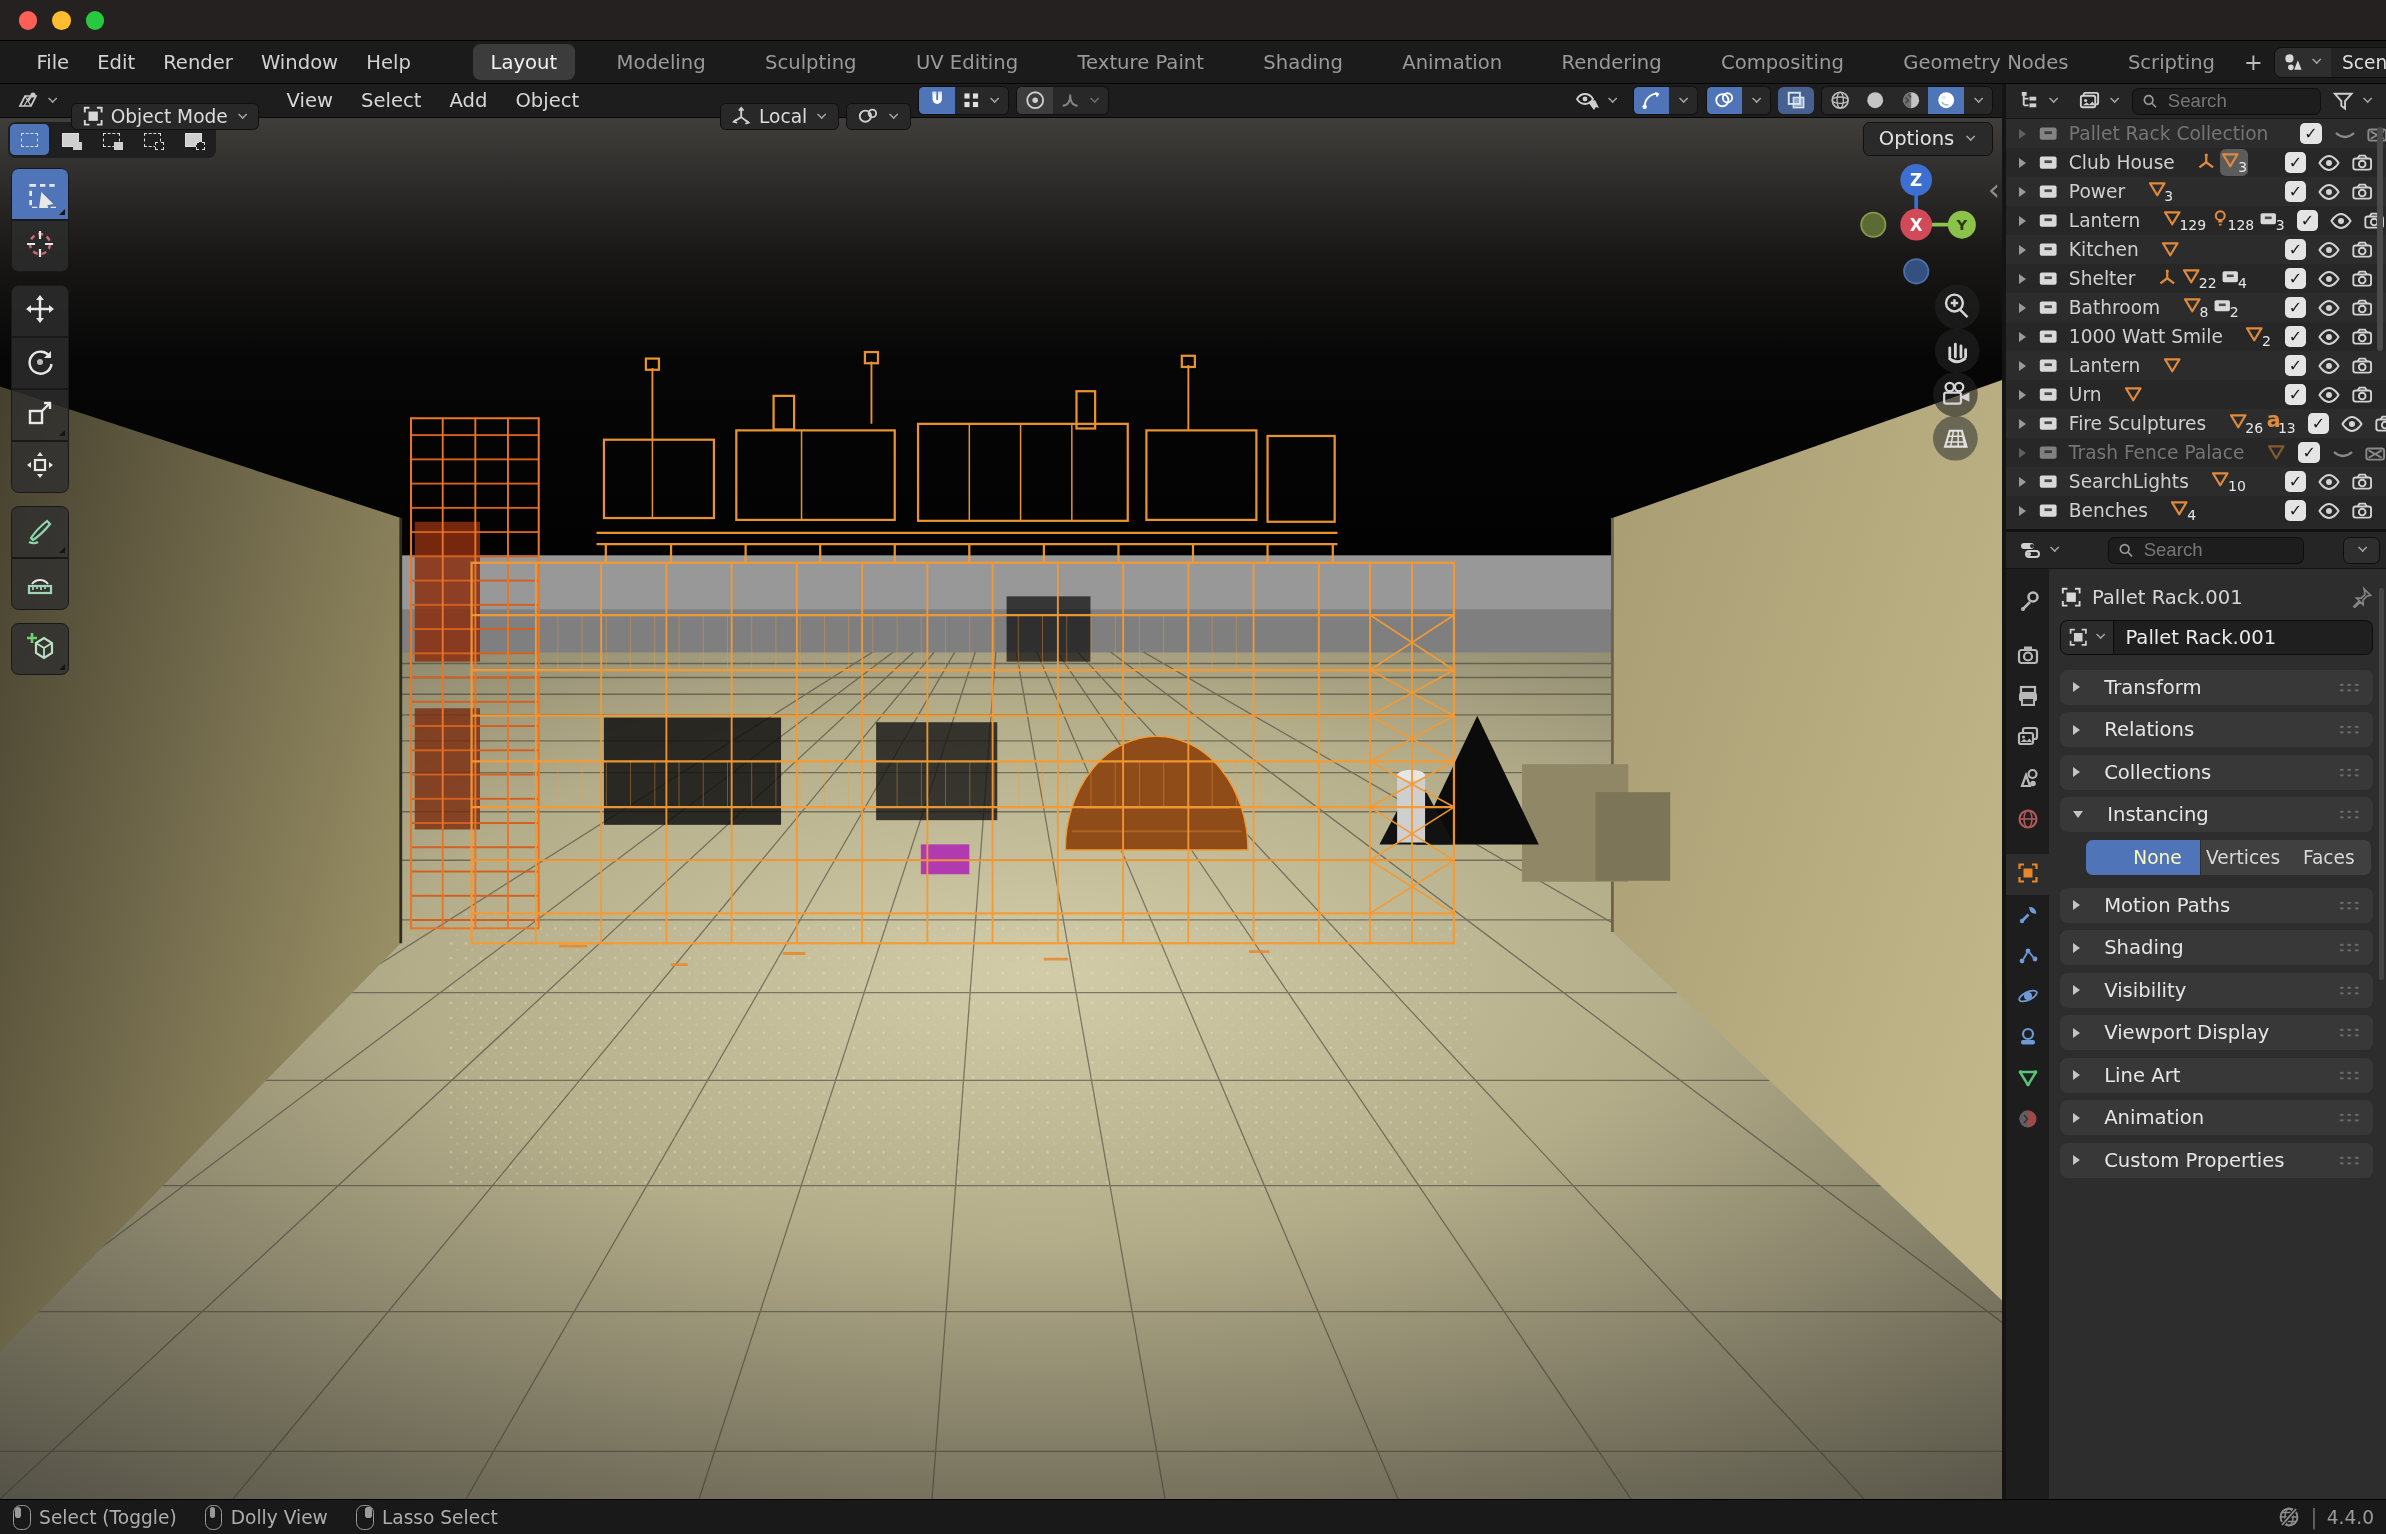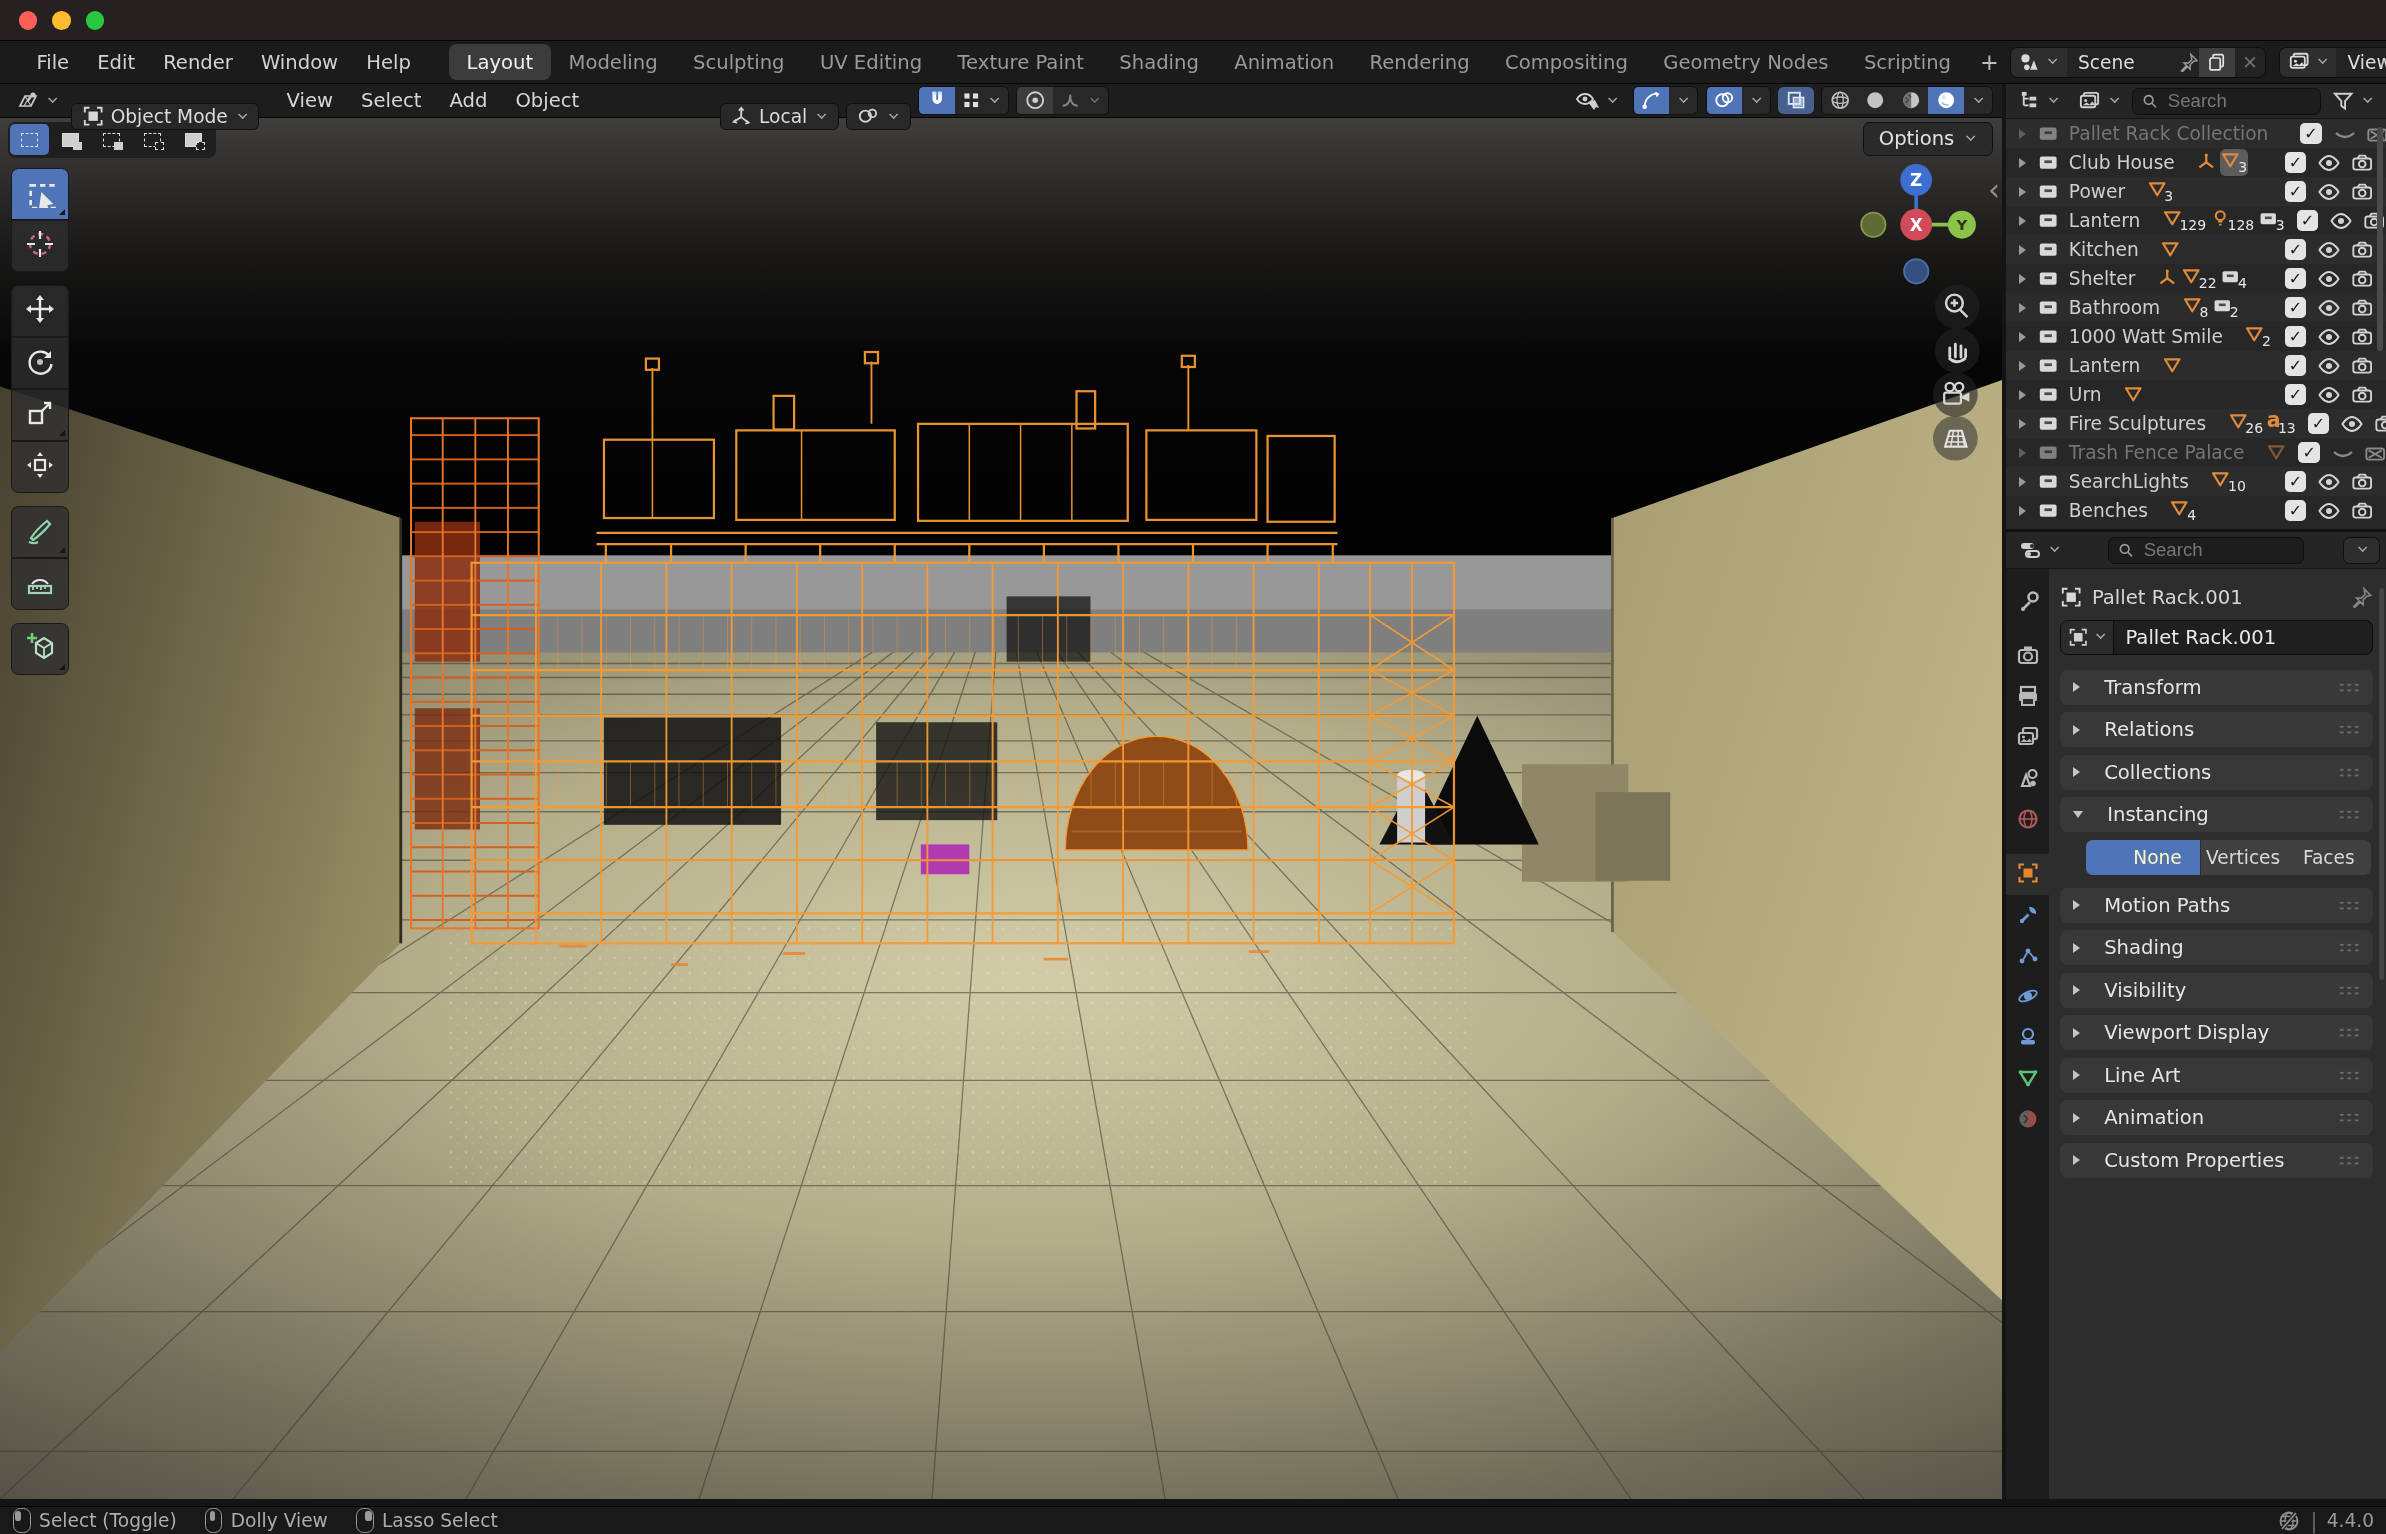--- a/index.html
+++ b/index.html
@@ -18,21 +18,21 @@
   .doc::after{content:'';position:absolute;left:3.7px;top:6.5px;width:11.2px;height:11.2px;border-radius:50%;
     background:radial-gradient(circle at 35% 35%,#f5a623,#b35c12);}
 
   
   .topbar{position:absolute;left:0;top:41px;width:2387px;height:43px;background:#1b1b1b;
     display:flex;align-items:center;padding:0 11.2px;border-bottom:0.9px solid #060606;}
   .blender-logo{width:32px;height:28px;margin:0 5.6px;}
   .menubar{display:flex;align-items:center;}
   .menu-item{padding:4.7px 14px;font-size:19.6px;color:#d2d2d2;border-radius:5.6px;cursor:default;}
   .workspaces{display:flex;align-items:center;margin-left:24px;}
-  .ws-tab{padding:6.5px 17.7px;font-size:19.6px;color:#9a9a9a;border-radius:7.5px;cursor:default;white-space:nowrap;}
+  .ws-tab{padding:6.5px 17.7px;font-size:19.6px;color:#9a9a9a;border-radius:7.5px;cursor:default;white-space:nowrap;margin-left:24px;}
   .ws-tab.active{background:#3c3c3c;color:#f0f0f0;}
   .ws-add{padding:3.7px 11.2px;font-size:22.4px;color:#bcbcbc;}
   .top-right{margin-left:auto;display:flex;align-items:center;gap:13px;}
   .id-widget{display:flex;align-items:center;height:31px;background:#232323;border:0.9px solid #0e0e0e;
     border-radius:7.5px;overflow:hidden;}
   .idw-seg{display:flex;align-items:center;gap:3.7px;padding:0 7.5px;height:100%;}
   .idw-seg.btnish{background:#2e2e2e;}
   .idw-seg.lit{background:#3f3f3f;}
   .idw-name{font-size:18.6px;color:#dedede;padding:0 11.2px;min-width:112px;}
   .chv{width:9.3px;height:9.3px;border-right:2.2px solid #a8a8a8;border-bottom:2.2px solid #a8a8a8;
@@ -145,21 +145,21 @@
   .pc-d{border-top:7.5px solid #c4c4c4;border-left:5.6px solid transparent;border-right:5.6px solid transparent;width:0;height:0;}
   .grip{margin-left:auto;width:22.4px;height:11.2px;opacity:.55;
     background-image:radial-gradient(#9a9a9a 1.5px,transparent 1.7px);background-size:7.5px 5.6px;}
   .segmented{display:flex;gap:0.9px;background:#2d2d2d;border-radius:6.5px;overflow:hidden;height:35px;
     margin:1.9px 1.9px 13px 26px;}
   .seg{flex:1;display:flex;align-items:center;justify-content:center;background:#404040;color:#d8d8d8;font-size:18.6px;}
   .seg.active{background:#4f74b8;color:#fef9c3;padding-left:29px;}
   .p-scroll{position:absolute;right:1.9px;top:56px;width:5.6px;height:392px;background:#444;border-radius:2.8px;}
 
   
-  .statusbar{position:absolute;left:0;bottom:0;width:2387px;height:28px;background:#191919;
+  .statusbar{position:absolute;left:0;bottom:0;width:2387px;height:35px;background:#191919;
     border-top:0.9px solid #000;display:flex;align-items:center;padding:0 13px;gap:28px;font-size:18.6px;color:#adadad;}
   .hint{display:flex;align-items:center;gap:8.4px;}
   .mouse{width:17.7px;height:25px;border:1.9px solid #9a9a9a;border-radius:7.5px;position:relative;display:inline-block;flex:none;}
   .mouse i{position:absolute;background:#9a9a9a;width:6.5px;height:10.3px;border-radius:2.8px;top:1.9px;}
   .mouse.left i{left:0.9px;}
   .mouse.middle i{left:4.2px;width:5.6px;}
   .mouse.right i{right:0.9px;}
   .sb-right{margin-left:auto;display:flex;align-items:center;gap:9.3px;color:#9a9a9a;}
   .sb-sep{color:#6a6a6a;font-size:20.5px;}
 </style>

